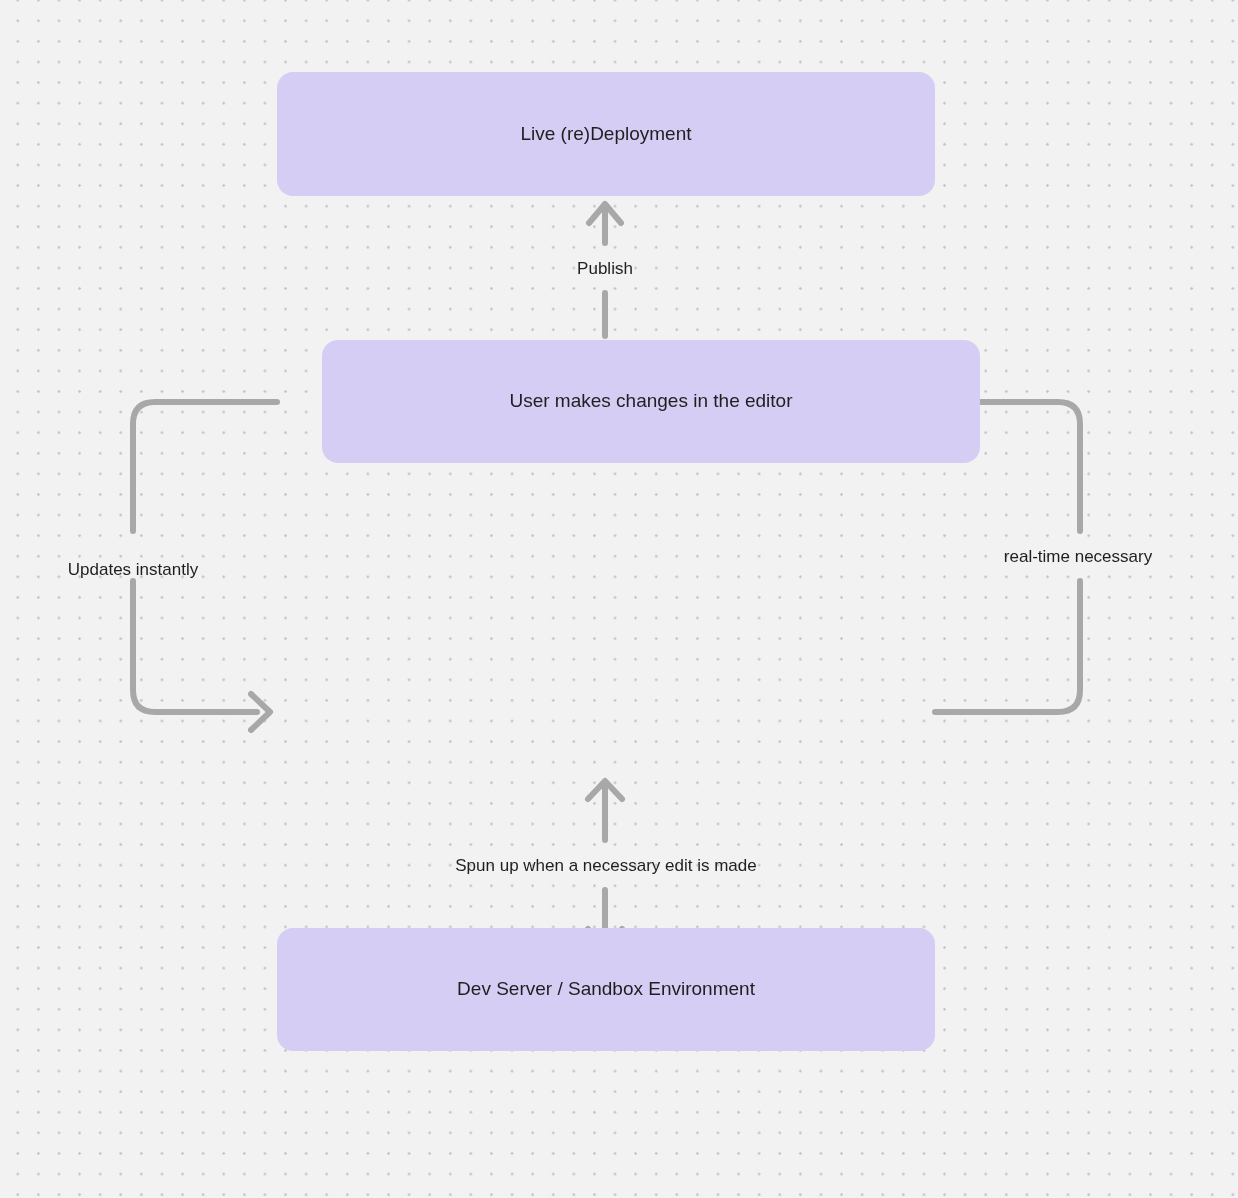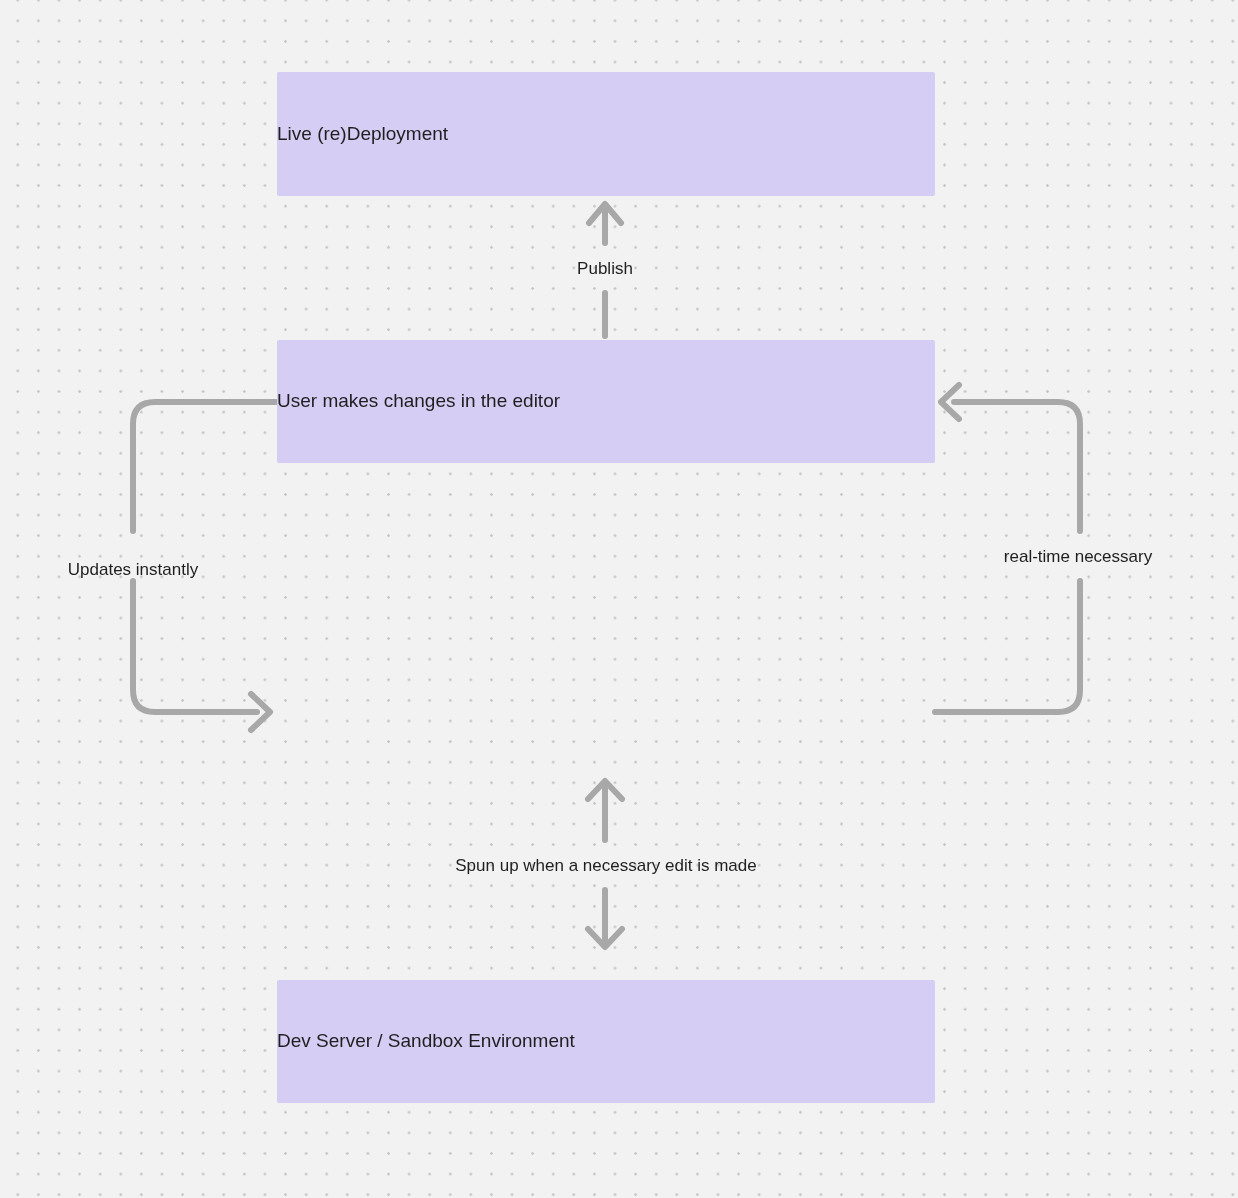--- a/index.html
+++ b/index.html
@@ -33,32 +33,32 @@
     stroke: var(--arrow);
     stroke-width: 6;
     stroke-linecap: round;
     stroke-linejoin: round;
   }
   .node {
     position: absolute;
     left: 277px;
     width: 658px;
     background: var(--node-fill);
-    border-radius: 2px;
+    border-radius: 16px;
     display: flex;
     align-items: center;
-    justify-content: flex-start;
+    justify-content: center;
     font-size: 19px;
     line-height: 1.2;
     color: var(--text);
   }
   .node-1 { top: 72px;  height: 124px; }
-  .node-2 { top: 340px; height: 123px; }
+  .node-2 { top: 340px; height: 123px; margin-left: 45px; }
   .node-3 { top: 648px; height: 124px; }
-  .node-4 { top: 980px; height: 123px; }
+  .node-4 { top: 928px; height: 123px; }
   .edge-label {
     position: absolute;
     transform: translate(-50%, -50%);
     font-size: 17px;
     line-height: 1.2;
     white-space: nowrap;
     color: var(--text);
   }
   .lbl-publish  { left: 605px;  top: 269px; }
   .lbl-updates  { left: 133px;  top: 570px; }

